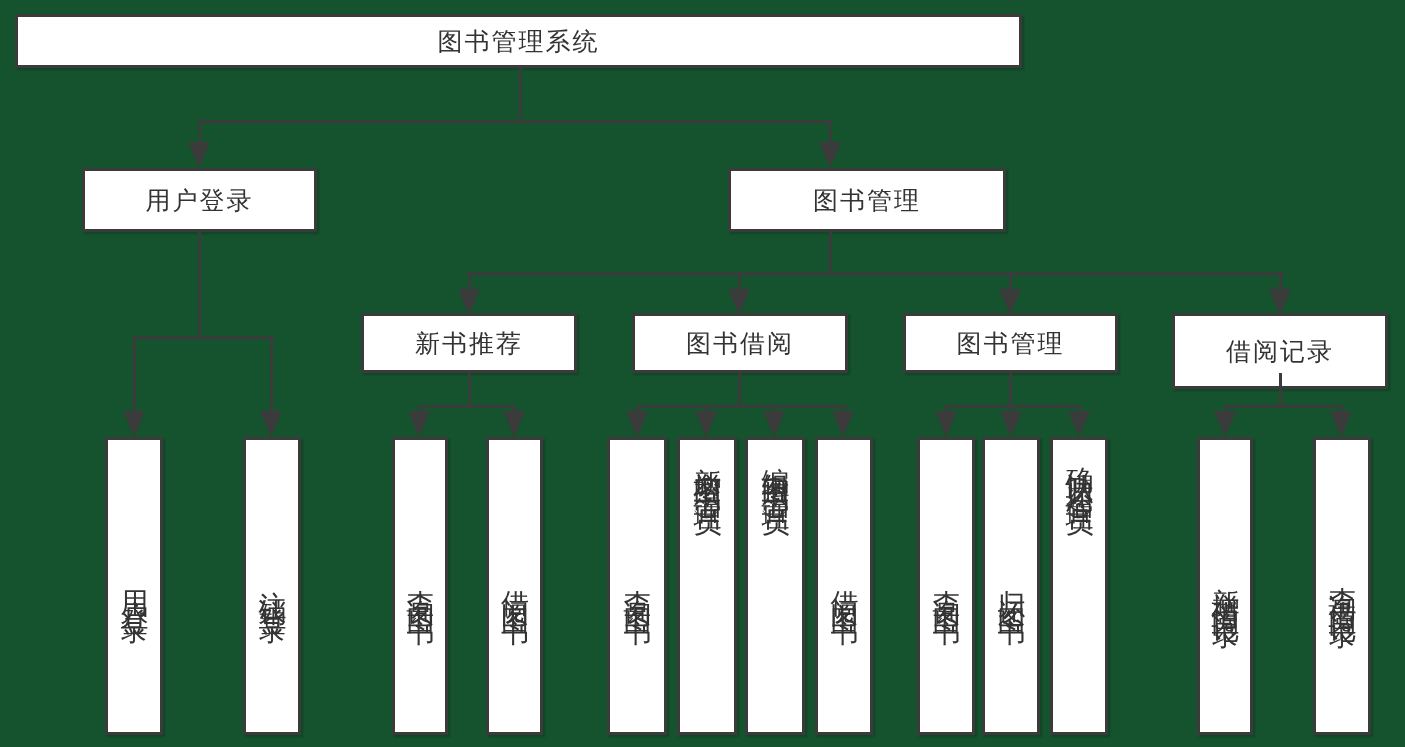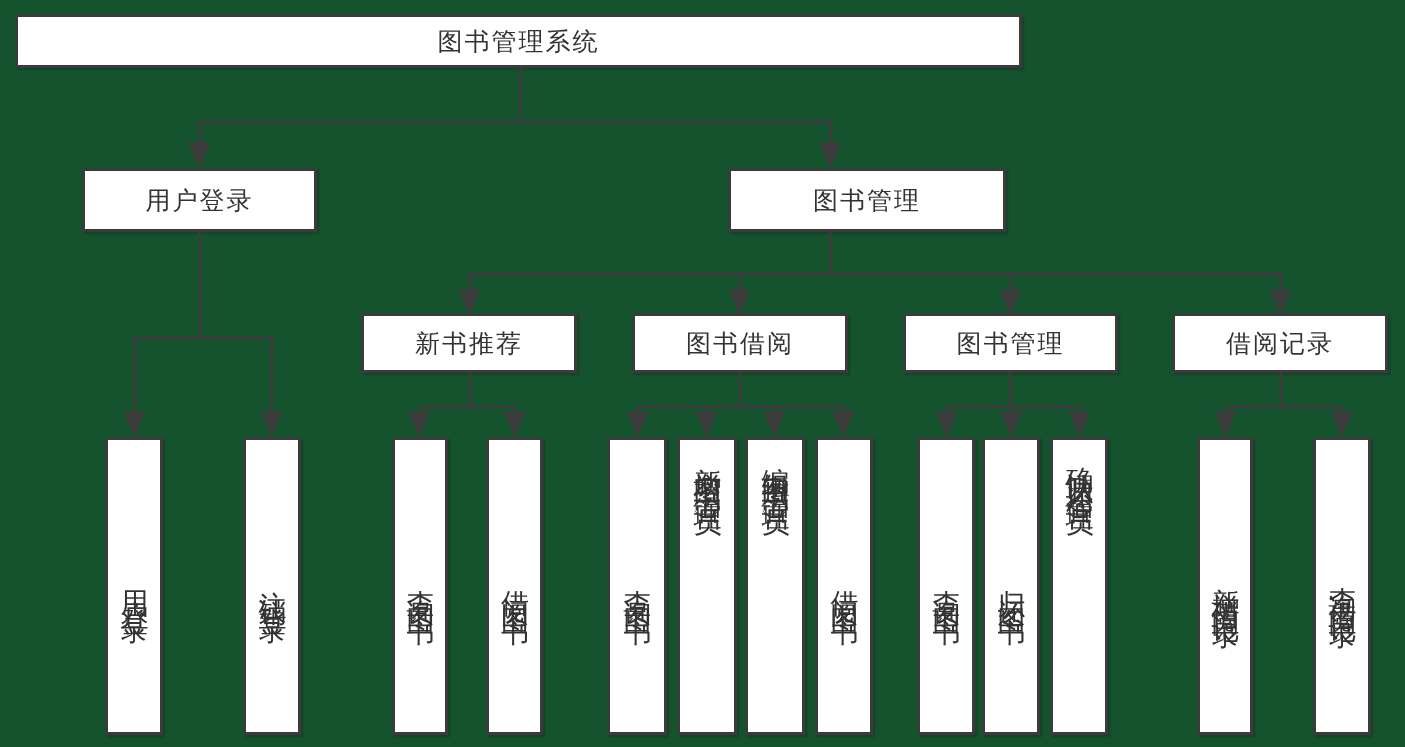--- a/index.html
+++ b/index.html
@@ -81,21 +81,21 @@
 
   <div class="box" style="left:632px; top:313px; width:216px; height:60px;">
     <span class="hlabel">图书借阅</span>
   </div>
   <div class="box" style="left:361px; top:313px; width:216px; height:60px;">
     <span class="hlabel">新书推荐</span>
   </div>
   <div class="box" style="left:903px; top:313px; width:215px; height:60px;">
     <span class="hlabel">图书管理</span>
   </div>
-  <div class="box" style="left:1172px; top:313px; width:216px; height:60px;">
+  <div class="box" style="left:1172px; top:313px; width:216px; height:76px;">
     <span class="hlabel">借阅记录</span>
   </div>
 
   <div class="box" style="left:105px; top:437px; width:58px; height:298px;">
     <span class="vlabel v-short">用户登录</span>
   </div>
   <div class="box" style="left:243px; top:437px; width:58px; height:298px;">
     <span class="vlabel v-short">注销登录</span>
   </div>
 

